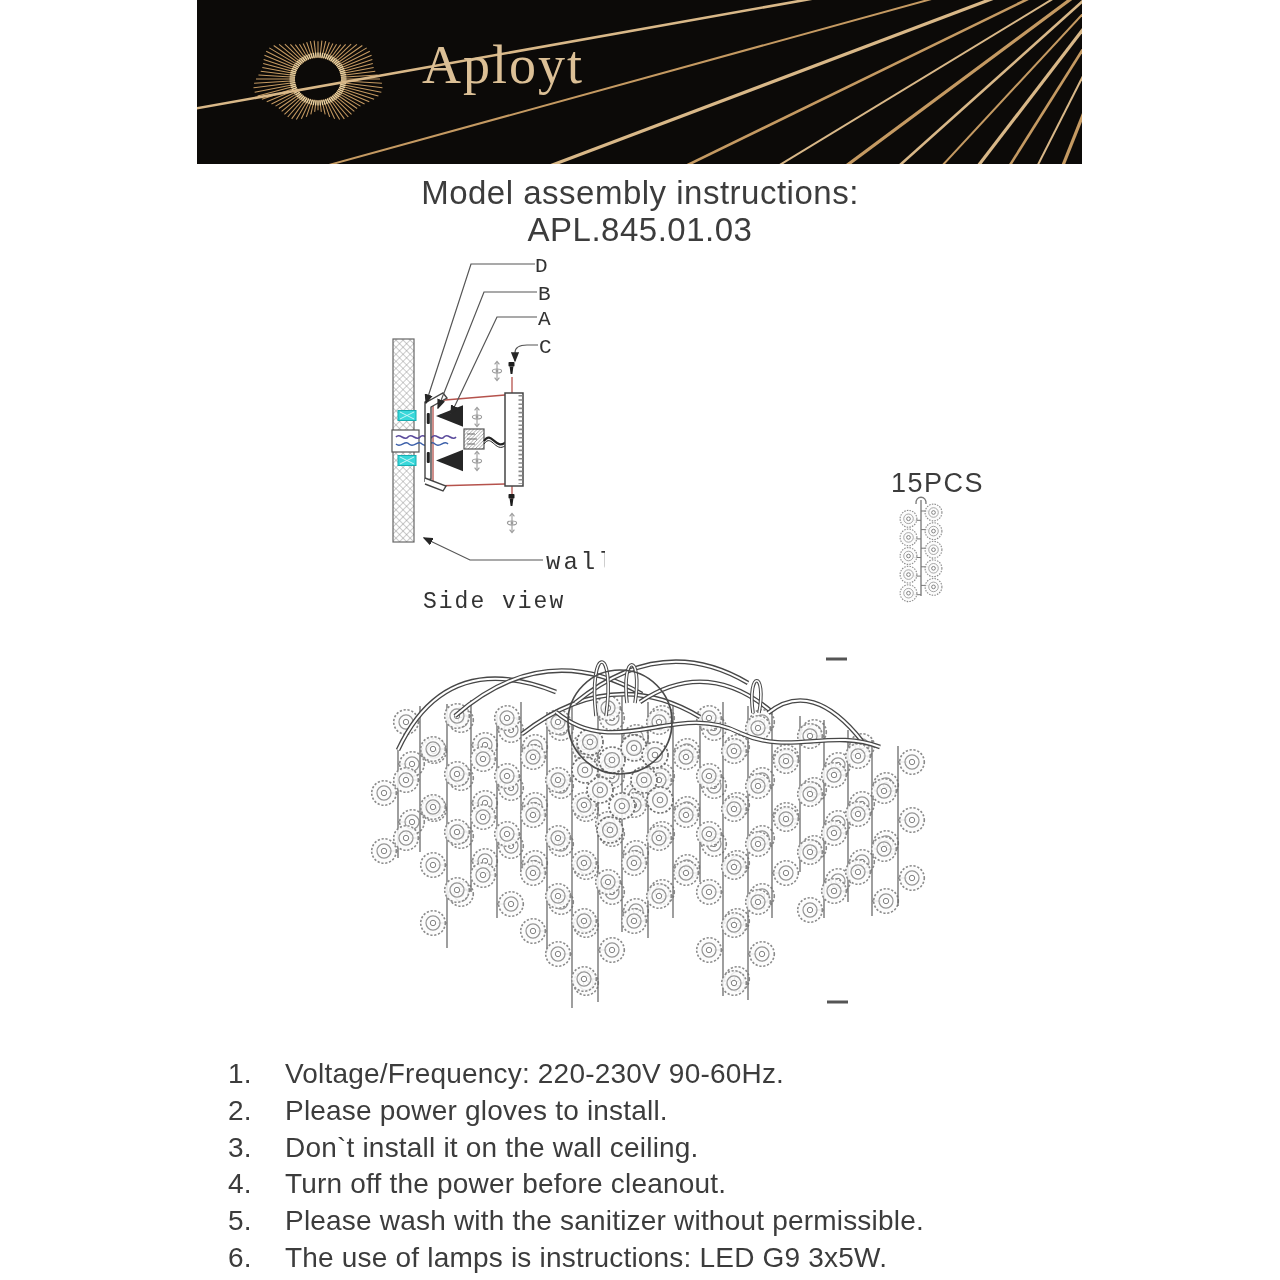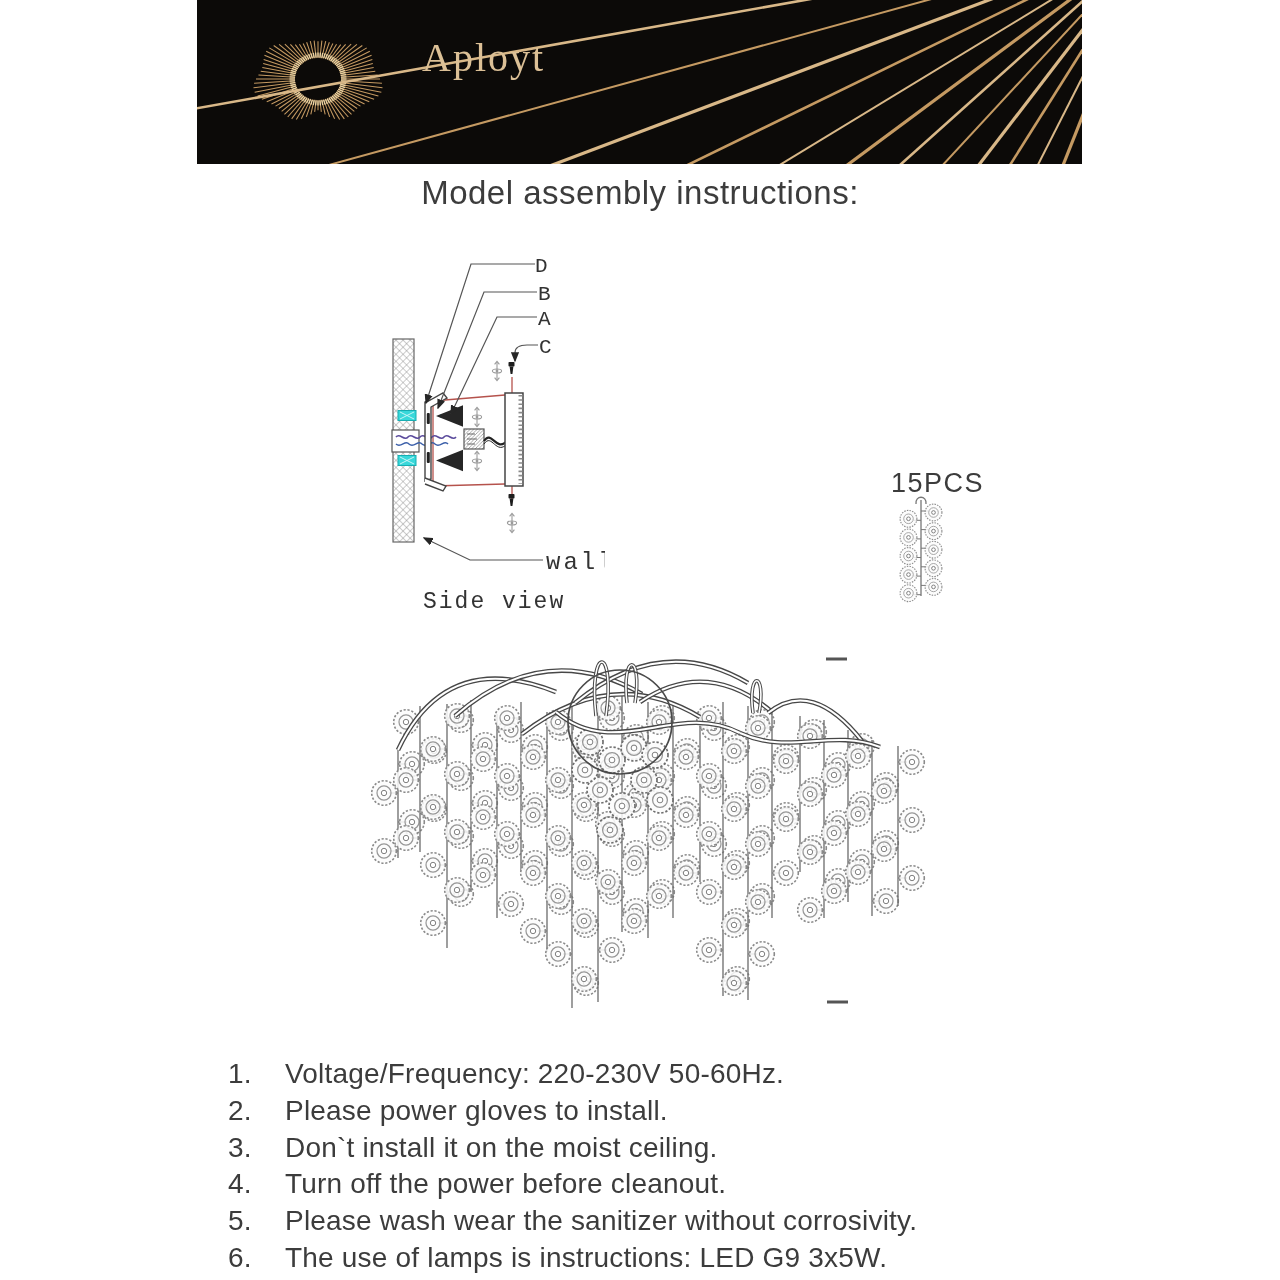--- a/index.html
+++ b/index.html
@@ -13,21 +13,21 @@
     --purple:#5b4b9c;
     --gray:#8a8a8a;
   }
   *{margin:0;padding:0;box-sizing:border-box}
   html,body{width:1280px;height:1280px;background:#ffffff;overflow:hidden}
   body{position:relative;font-family:"Liberation Sans",sans-serif}
 
   .banner{position:absolute;left:197px;top:0;width:885px;height:164px;background:var(--banner-bg);overflow:hidden}
   .banner-art{position:absolute;left:0;top:0;width:885px;height:164px}
   .brand{position:absolute;left:225px;top:36px;font-family:"Liberation Serif",serif;
-         font-size:40px;font-weight:400;color:var(--gold-light);letter-spacing:2px;line-height:1.1}
+         font-size:54px;font-weight:400;color:var(--gold-light);letter-spacing:2px;line-height:1.1}
 
   .title-block{position:absolute;left:0;top:174px;width:1280px;text-align:center;color:var(--text)}
   .title-line{font-size:33px;letter-spacing:.5px;line-height:37px}
   .model-line{font-size:33px;letter-spacing:.5px;line-height:37px}
 
   .sideview-svg{position:absolute;left:355px;top:250px;width:250px;height:375px}
   .pcs-svg{position:absolute;left:878px;top:460px;width:130px;height:152px}
   .chand-svg{position:absolute;left:365px;top:638px;width:565px;height:387px}
 
   .mono-label{font-family:"Liberation Mono","DejaVu Sans Mono",monospace;fill:#333}
@@ -215,20 +215,21 @@
           <line x1="918.5822387668053" y1="-47.861006248829725" x2="20.555969170132585" y2="291.47484377925696" stroke="#d9b888" stroke-width="3.2"></line>
           <line x1="917.4361838306356" y1="-51.37775530052764" x2="-8.095404234109992" y2="203.55611748680906" stroke="#c59a62" stroke-width="2"></line>
           <line x1="916.6198728010226" y1="-54.98533095632049" x2="-28.503179974436534" y2="113.3667260919878" stroke="#d9b888" stroke-width="2.6"></line>
         </g>
     </svg>
     <div class="brand">Aployt</div>
   </header>
 
   <div class="title-block">
     <div class="title-line">Model assembly instructions:</div>
+    <div class="model-line">APL.845.01.03</div>
   </div>
 
   <svg class="sideview-svg" viewBox="355 250 250 375">
     <defs>
       <pattern id="wallhatch" width="5" height="5" patternUnits="userSpaceOnUse" patternTransform="rotate(45)">
         <rect width="5" height="5" fill="#ffffff"></rect>
         <path d="M0,0 V5 M0,0 H5" stroke="#8f8f8f" stroke-width="0.9"></path>
       </pattern>
       <pattern id="bhatch" width="3.5" height="3.5" patternUnits="userSpaceOnUse">
         <path d="M0,3.5 L3.5,0" stroke="#909090" stroke-width="0.8"></path>
@@ -1045,36 +1046,36 @@
         <path d="M753,713 C747,670 767,670 759,713" stroke="#fff" stroke-width="1.6" fill="none"></path>
         <circle cx="620" cy="722" r="52" stroke="#4a4a4a" stroke-width="1.7" fill="none"></circle>
       </g>
     <line x1="826" y1="659" x2="847" y2="659" stroke="#555" stroke-width="3"></line>
     <line x1="827" y1="1002" x2="848" y2="1002" stroke="#555" stroke-width="3"></line>
   </svg>
 
   <div class="instructions">
     <div class="inst-row">
       <span class="inst-num">1.</span>
-      <span class="inst-text">Voltage/Frequency: 220-230V 50-60Hz.</span>
+      <span class="inst-text">Voltage/Frequency: 220-230V 90-60Hz.</span>
     </div>
     <div class="inst-row">
       <span class="inst-num">2.</span>
       <span class="inst-text">Please power gloves to install.</span>
     </div>
     <div class="inst-row">
       <span class="inst-num">3.</span>
-      <span class="inst-text">Don`t install it on the moist ceiling.</span>
+      <span class="inst-text">Don`t install it on the wall ceiling.</span>
     </div>
     <div class="inst-row">
       <span class="inst-num">4.</span>
       <span class="inst-text">Turn off the power before cleanout.</span>
     </div>
     <div class="inst-row">
       <span class="inst-num">5.</span>
-      <span class="inst-text">Please wash wear the sanitizer without corrosivity.</span>
+      <span class="inst-text">Please wash with the sanitizer without permissible.</span>
     </div>
     <div class="inst-row">
       <span class="inst-num">6.</span>
       <span class="inst-text">The use of lamps is instructions: LED G9 3x5W.</span>
     </div>
   </div>
 </div>
 
 </body></html>

